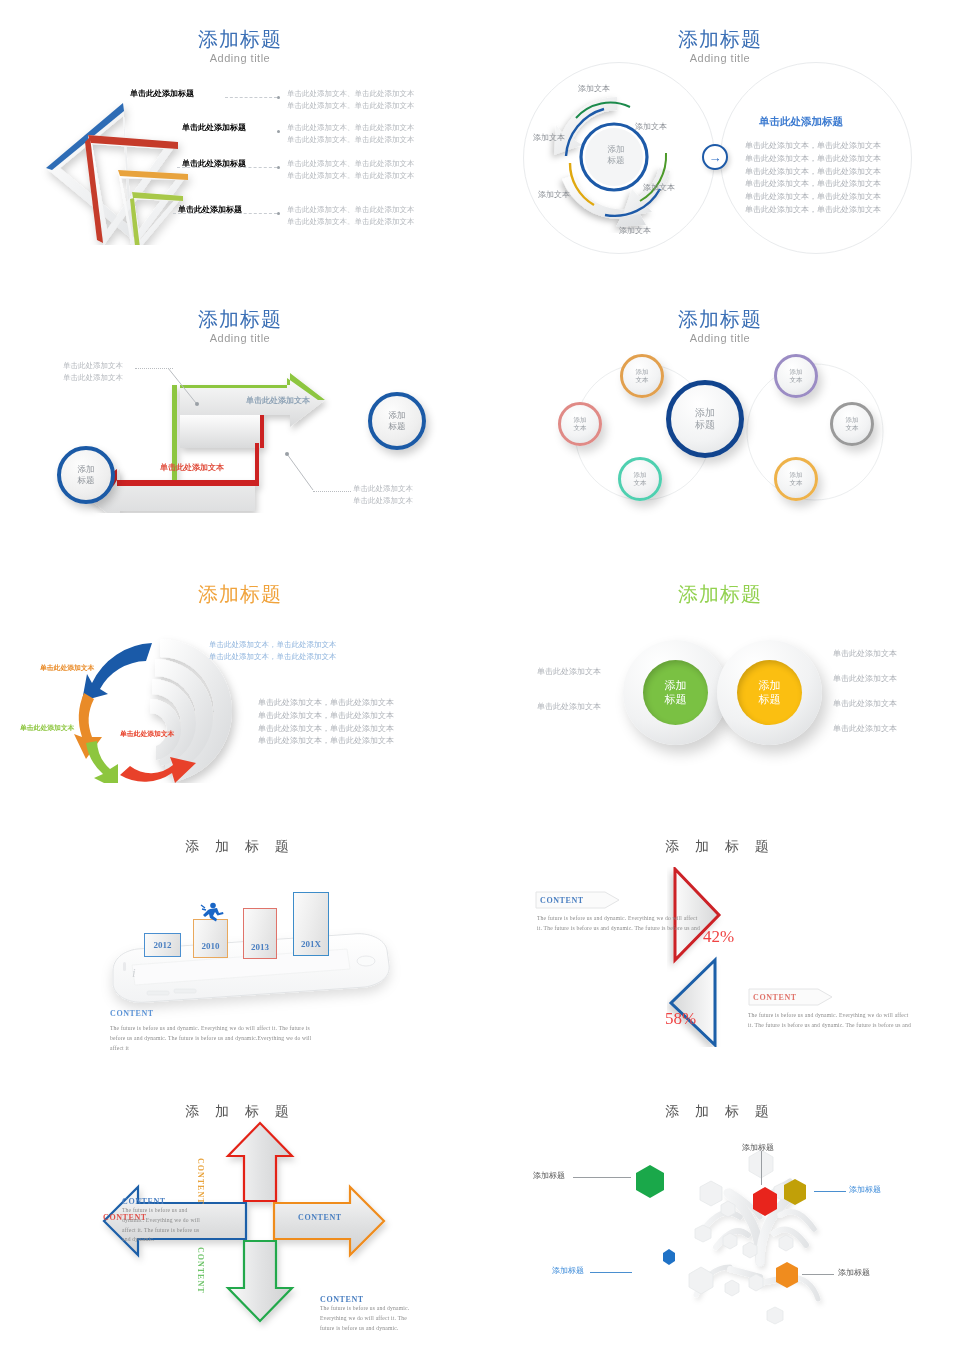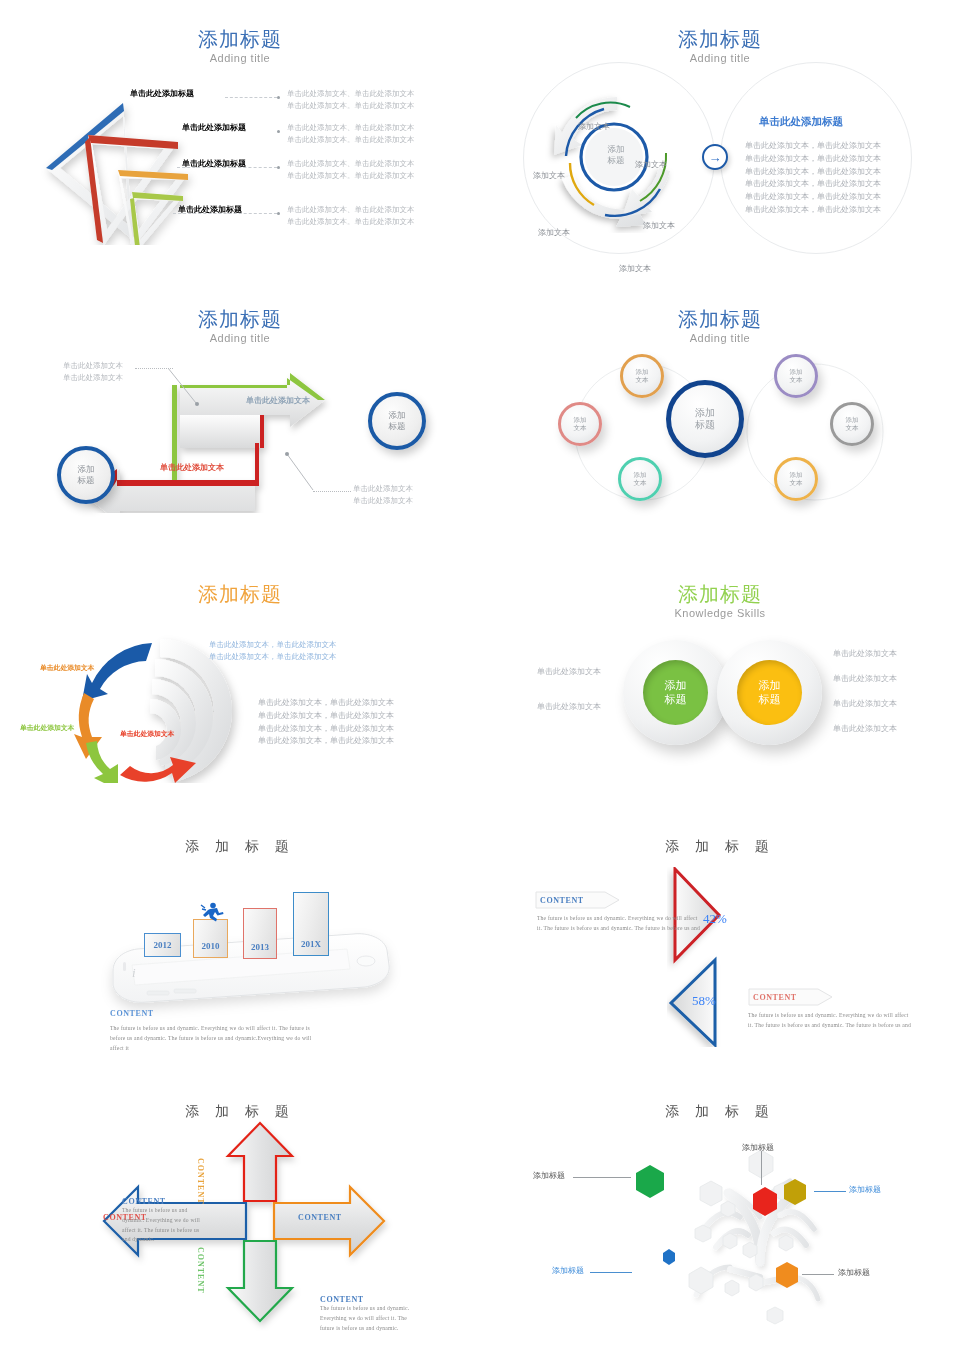--- a/index.html
+++ b/index.html
@@ -30,21 +30,21 @@
              font-size: 5.6px; color: #8b8b8b; line-height: 1.75; letter-spacing: .2px; }
   .content-lbl { font-family: "Liberation Serif","DejaVu Serif",serif;
                  font-size: 8px; letter-spacing: .6px; font-weight: 700; }
   .s1-label { position: absolute; font-size: 8px; font-weight: 700; white-space: nowrap; }
   .s1-dash { position: absolute; border-top: 1px dashed #c9cdd2; height: 0; }
   .s1-dot { position: absolute; width: 3px; height: 3px; border-radius: 50%; background: #9aa0a6; }
   .s1-body { position: absolute; }
 
   
   .big-circ { position: absolute; border: 1px solid #e9ebed; border-radius: 50%; }
-  .s2-lbl { position: absolute; font-size: 8px; color: #8c9096; white-space: nowrap; margin-top: 38px; }
+  .s2-lbl { position: absolute; font-size: 8px; color: #8c9096; white-space: nowrap; }
   .s2-arrowbtn { position: absolute; width: 26px; height: 26px; border-radius: 50%;
      border: 2.5px solid #1d5aa8; background: #fff;
      box-shadow: 2px 3px 5px rgba(0,0,0,.16);
      display: flex; align-items: center; justify-content: center;
      color: #2b6cc4; font-size: 13px; }
   .s2-head { position: absolute; font-size: 10.5px; color: #3b7ad0; font-weight: 700; white-space: nowrap; }
 
   
   .s3-circ { position:absolute; border-radius:50%; border:4px solid #1b5aa6;
      background: radial-gradient(circle at 38% 30%, #fdfdfd 0%, #efefef 60%, #dedede 100%);
@@ -73,21 +73,21 @@
      color:#fff; font-size:11px; line-height:1.25;
      box-shadow: inset 2px 3px 6px rgba(0,0,0,.18); }
 
   
   .bar { position:absolute;
      background: linear-gradient(105deg,#fbfbfb 0%,#eeeeee 45%,#dcdcdc 100%);
      display:flex; align-items:flex-end; justify-content:center;font-weight:bold; }
   .bar span { font-family:"Liberation Serif","DejaVu Serif",serif;
      font-size:9px; color:#4a7fc1; padding-bottom:6px; }
   .pct { position:absolute; font-family:"Liberation Serif","DejaVu Serif",serif;
-     font-size:13px; color:#3b82f6; }
+     font-size:17px; color:#ef4444;margin-top:16px; }
   .tree-lbl { position:absolute; font-size:8px; white-space:nowrap; }
   .tree-line { position:absolute; height:1px; }
 </style>
 </head>
 <body>
 
 <div class="grid">
 
   <div class="slide">
     <div class="title-block">
@@ -374,21 +374,20 @@
       <div class="cn-sm2">单击此处添加文本，单击此处添加文本</div>
       <div class="cn-sm2">单击此处添加文本，单击此处添加文本</div>
       <div class="cn-sm2">单击此处添加文本，单击此处添加文本</div>
       <div class="cn-sm2">单击此处添加文本，单击此处添加文本</div>
     </div>
   </div>
 
   <div class="slide">
     <div class="title-block">
       <div class="t-cn green">添加标题</div>
-      <div class="t-en">Knowledge Skills</div>
     </div>
 
     <div class="ring" style="left:143px;top:85px;width:105px;height:105px"></div>
     <div class="ringInner" style="left:163px;top:105px;width:65px;height:65px;background:#7ac143">
       <div>
         <div>添加</div>
         <div>标题</div>
       </div>
     </div>
     <div class="ring" style="left:237px;top:85px;width:105px;height:105px"></div>
@@ -474,21 +473,21 @@
           <feDropShadow dx="-3" dy="4" stdDeviation="3" flood-color="#000" flood-opacity="0.18"></feDropShadow>
         </filter>
       </defs>
       <g filter="url(#sh8)">
         <path d="M8 2 L52 48 L8 93 Z" fill="url(#g8a)" stroke="#cc2027" stroke-width="3"></path>
         <path d="M48 93 L4 136 L48 178 Z" fill="url(#g8b)" stroke="#1c5fa8" stroke-width="3"></path>
       </g>
     </svg>
 
     <div class="pct" style="left:223px;top:91px">42%</div>
-    <div class="pct" style="left:212px;top:173px">58%</div>
+    <div class="pct" style="left:185px;top:173px">58%</div>
 
     <svg width="86" height="18" style="position:absolute;left:55px;top:71px">
       <path d="M1 1 L70 1 L84 9 L70 17 L1 17 Z" fill="#fbfbfb" stroke="#e4e5e6" stroke-width="1"></path>
     </svg>
     <div class="content-lbl" style="position:absolute;left:60px;top:76px;color:#4a7fc1">CONTENT</div>
     <div class="en-body" style="position:absolute;left:57px;top:94px;width:163px">The future is before us and dynamic. Everything we do will affect it. The future is before us and dynamic. The future is before us and</div>
 
     <svg width="86" height="18" style="position:absolute;left:268px;top:168px">
       <path d="M1 1 L70 1 L84 9 L70 17 L1 17 Z" fill="#fbfbfb" stroke="#e4e5e6" stroke-width="1"></path>
     </svg>

